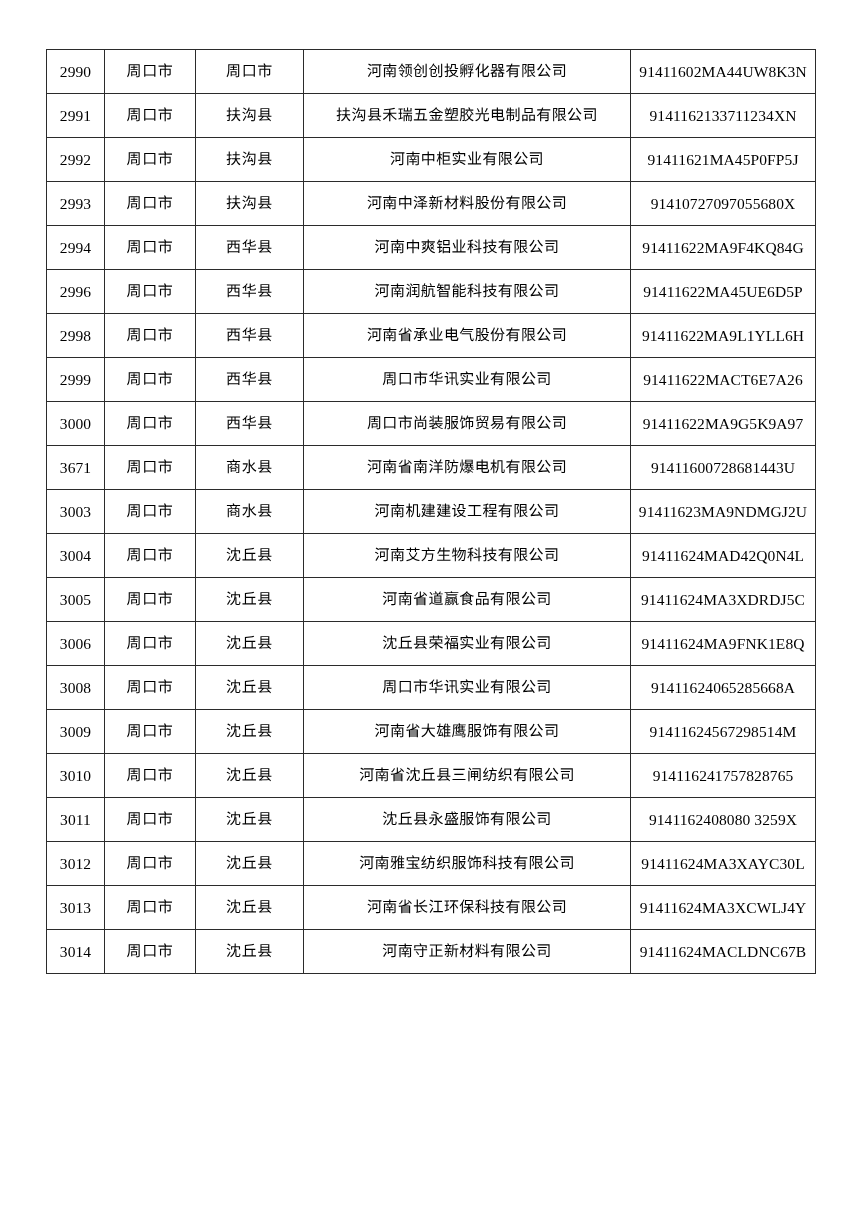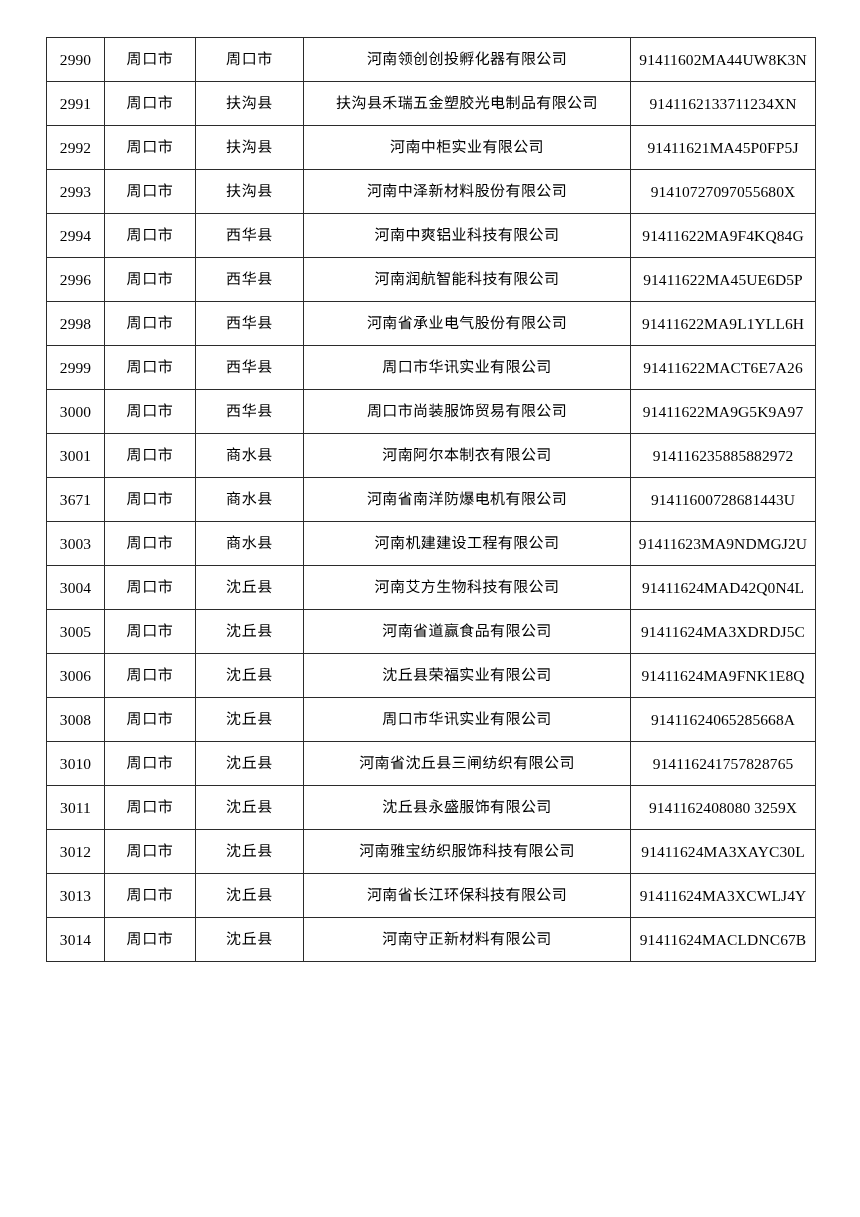--- a/index.html
+++ b/index.html
@@ -19,21 +19,21 @@
     position: relative;
     width: 860px;
     height: 1217px;
     box-sizing: border-box;
     background: #ffffff;
     overflow: hidden;
   }
   .table-wrap {
     position: absolute;
     left: 46px;
-    top: 37px;
+    top: 49px;
     width: 769px;
   }
   table.reg-table {
     border-collapse: collapse;
     table-layout: fixed;
     width: 769px;
     border: 0;
   }
   table.reg-table col.c-seq    { width: 58px;  }
   table.reg-table col.c-city   { width: 91px;  }
@@ -143,27 +143,20 @@
             <td class="code-cell">91411622MACT6E7A26</td>
           </tr>
           <tr class="reg-row">
             <td class="seq-cell">3000</td>
             <td class="city-cell">周口市</td>
             <td class="county-cell">西华县</td>
             <td class="name-cell">周口市尚装服饰贸易有限公司</td>
             <td class="code-cell">91411622MA9G5K9A97</td>
           </tr>
           <tr class="reg-row">
-            <td class="seq-cell">3001</td>
-            <td class="city-cell">周口市</td>
-            <td class="county-cell">商水县</td>
-            <td class="name-cell">河南阿尔本制衣有限公司</td>
-            <td class="code-cell">914116235885882972</td>
-          </tr>
-          <tr class="reg-row">
             <td class="seq-cell">3671</td>
             <td class="city-cell">周口市</td>
             <td class="county-cell">商水县</td>
             <td class="name-cell">河南省南洋防爆电机有限公司</td>
             <td class="code-cell">91411600728681443U</td>
           </tr>
           <tr class="reg-row">
             <td class="seq-cell">3003</td>
             <td class="city-cell">周口市</td>
             <td class="county-cell">商水县</td>
@@ -190,20 +183,27 @@
             <td class="county-cell">沈丘县</td>
             <td class="name-cell">沈丘县荣福实业有限公司</td>
             <td class="code-cell">91411624MA9FNK1E8Q</td>
           </tr>
           <tr class="reg-row">
             <td class="seq-cell">3008</td>
             <td class="city-cell">周口市</td>
             <td class="county-cell">沈丘县</td>
             <td class="name-cell">周口市华讯实业有限公司</td>
             <td class="code-cell">91411624065285668A</td>
+          </tr>
+          <tr class="reg-row">
+            <td class="seq-cell">3009</td>
+            <td class="city-cell">周口市</td>
+            <td class="county-cell">沈丘县</td>
+            <td class="name-cell">河南省大雄鹰服饰有限公司</td>
+            <td class="code-cell">91411624567298514M</td>
           </tr>
           <tr class="reg-row">
             <td class="seq-cell">3010</td>
             <td class="city-cell">周口市</td>
             <td class="county-cell">沈丘县</td>
             <td class="name-cell">河南省沈丘县三闸纺织有限公司</td>
             <td class="code-cell">914116241757828765</td>
           </tr>
           <tr class="reg-row">
             <td class="seq-cell">3011</td>

